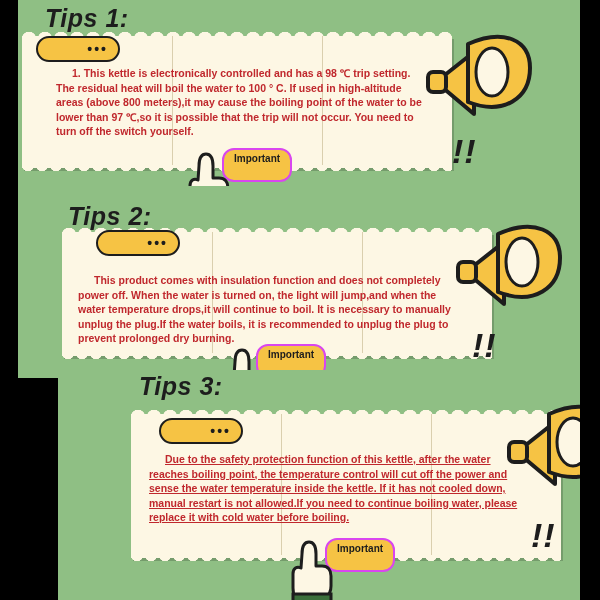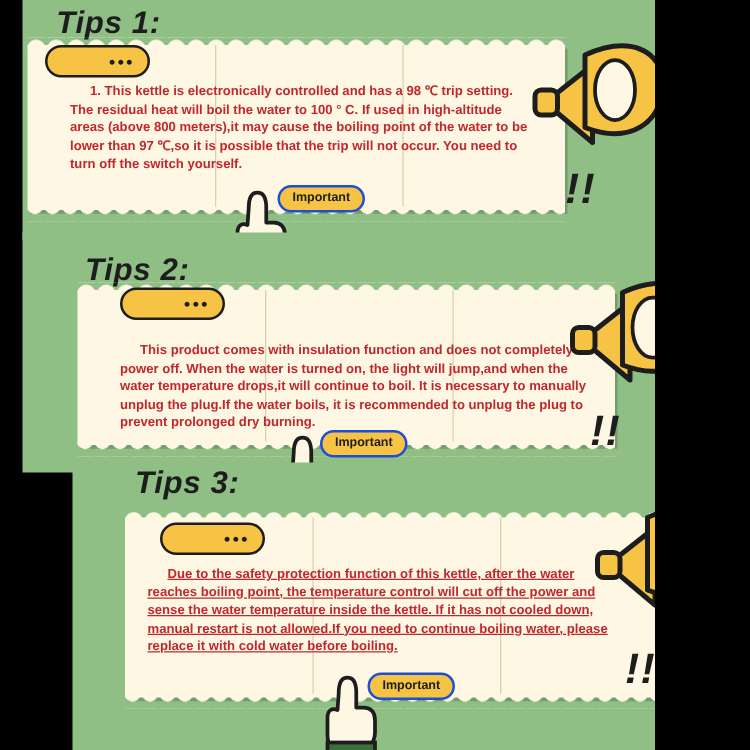--- a/index.html
+++ b/index.html
@@ -2,21 +2,21 @@
 <html><head>
 <meta charset="utf-8">
 <style>
   html, body {
     margin: 0;
     padding: 0;
     background: #000;
   }
   #page {
     position: relative;
-    width: 524px;
+    width: 580px;
     height: 600px;
     background: #000000;
     overflow: hidden;
     font-family: "Liberation Sans", sans-serif;
   }
 
   
   .card {
     position: absolute;
     background: #8fbf84;
@@ -84,21 +84,21 @@
   
   .body-text {
     position: absolute;
     color: #c0282d;
     font-weight: bold;
     font-size: 10.5px;
     line-height: 14.5px;
     text-indent: 16px;
   }
   .c1 .body-text { left: 56px; top: 66px;  width: 370px; }
-  .c2 .body-text { left: 96px; top: 273px; width: 380px; }
+  .c2 .body-text { left: 78px; top: 273px; width: 380px; }
   .c3 .body-text { left: 118px; top: 452px; width: 382px; text-decoration: underline; }
 
   
   .tab {
     position: absolute;
     width: 84px;
     height: 26px;
     border-radius: 13px;
     background: #f6c344;
     border: 2px solid #1d1d1d;
@@ -140,26 +140,26 @@
     letter-spacing: 1px;
   }
   .c1 .excl { left: 452px; top: 136px; }
   .c2 .excl { left: 472px; top: 330px; }
   .c3 .excl { left: 500px; top: 520px; }
 
   
   .important {
     position: absolute;
     background: #f6c344;
-    border: 2px solid #1d4ed8;
+    border: 2px solid #d946ef;
     border-radius: 12px;
     color: #1d1d1d;
     font-size: 10px;
     font-weight: bold;
-    padding: 3px 10px 4px;
+    padding: 3px 10px 16px;
     white-space: nowrap;
   }
   .c1 .important { left: 222px; top: 148px; }
   .c2 .important { left: 256px; top: 344px; }
   .c3 .important { left: 294px; top: 538px; }
 
   
   .hand {
     position: absolute;
     width: 46px;
@@ -248,21 +248,21 @@
       <svg viewBox="0 0 46 64" width="46" height="64">
         <path d="M20 2 C26 2 27 8 27 14 L27 26 L33 26 C39 26 42 30 42 36 L42 46 C42 56 34 62 24 62 L16 62 C8 62 4 56 4 48 L4 34 C4 28 8 26 12 28 L13 14 C13 8 14 2 20 2 Z" fill="#fdf7e4" stroke="#1d1d1d" stroke-width="3" stroke-linejoin="round"></path>
         <rect x="4" y="54" width="38" height="10" fill="#3b6f3b" stroke="#1d1d1d" stroke-width="3"></rect>
       </svg>
     </div>
   </div>
 
   <div class="card c3">
     <div class="card-inner"></div>
   </div>
-  <div class="c3" style="position:absolute;inset:0;">
+  <div class="c3" style="position:absolute;inset:0;margin-left:31px;">
     <div class="tips-title">Tips 3:</div>
 
     <div class="sheet">
       <div class="tear-top"></div>
       <div class="fold" style="left:150px"></div>
       <div class="fold" style="left:300px"></div>
     </div>
 
     <div class="body-text">Due to the safety protection function of this kettle, after the water reaches boiling point, the temperature control will cut off the power and sense the water temperature inside the kettle. If it has not cooled down, manual restart is not allowed.If you need to continue boiling water, please replace it with cold water before boiling.</div>
 

